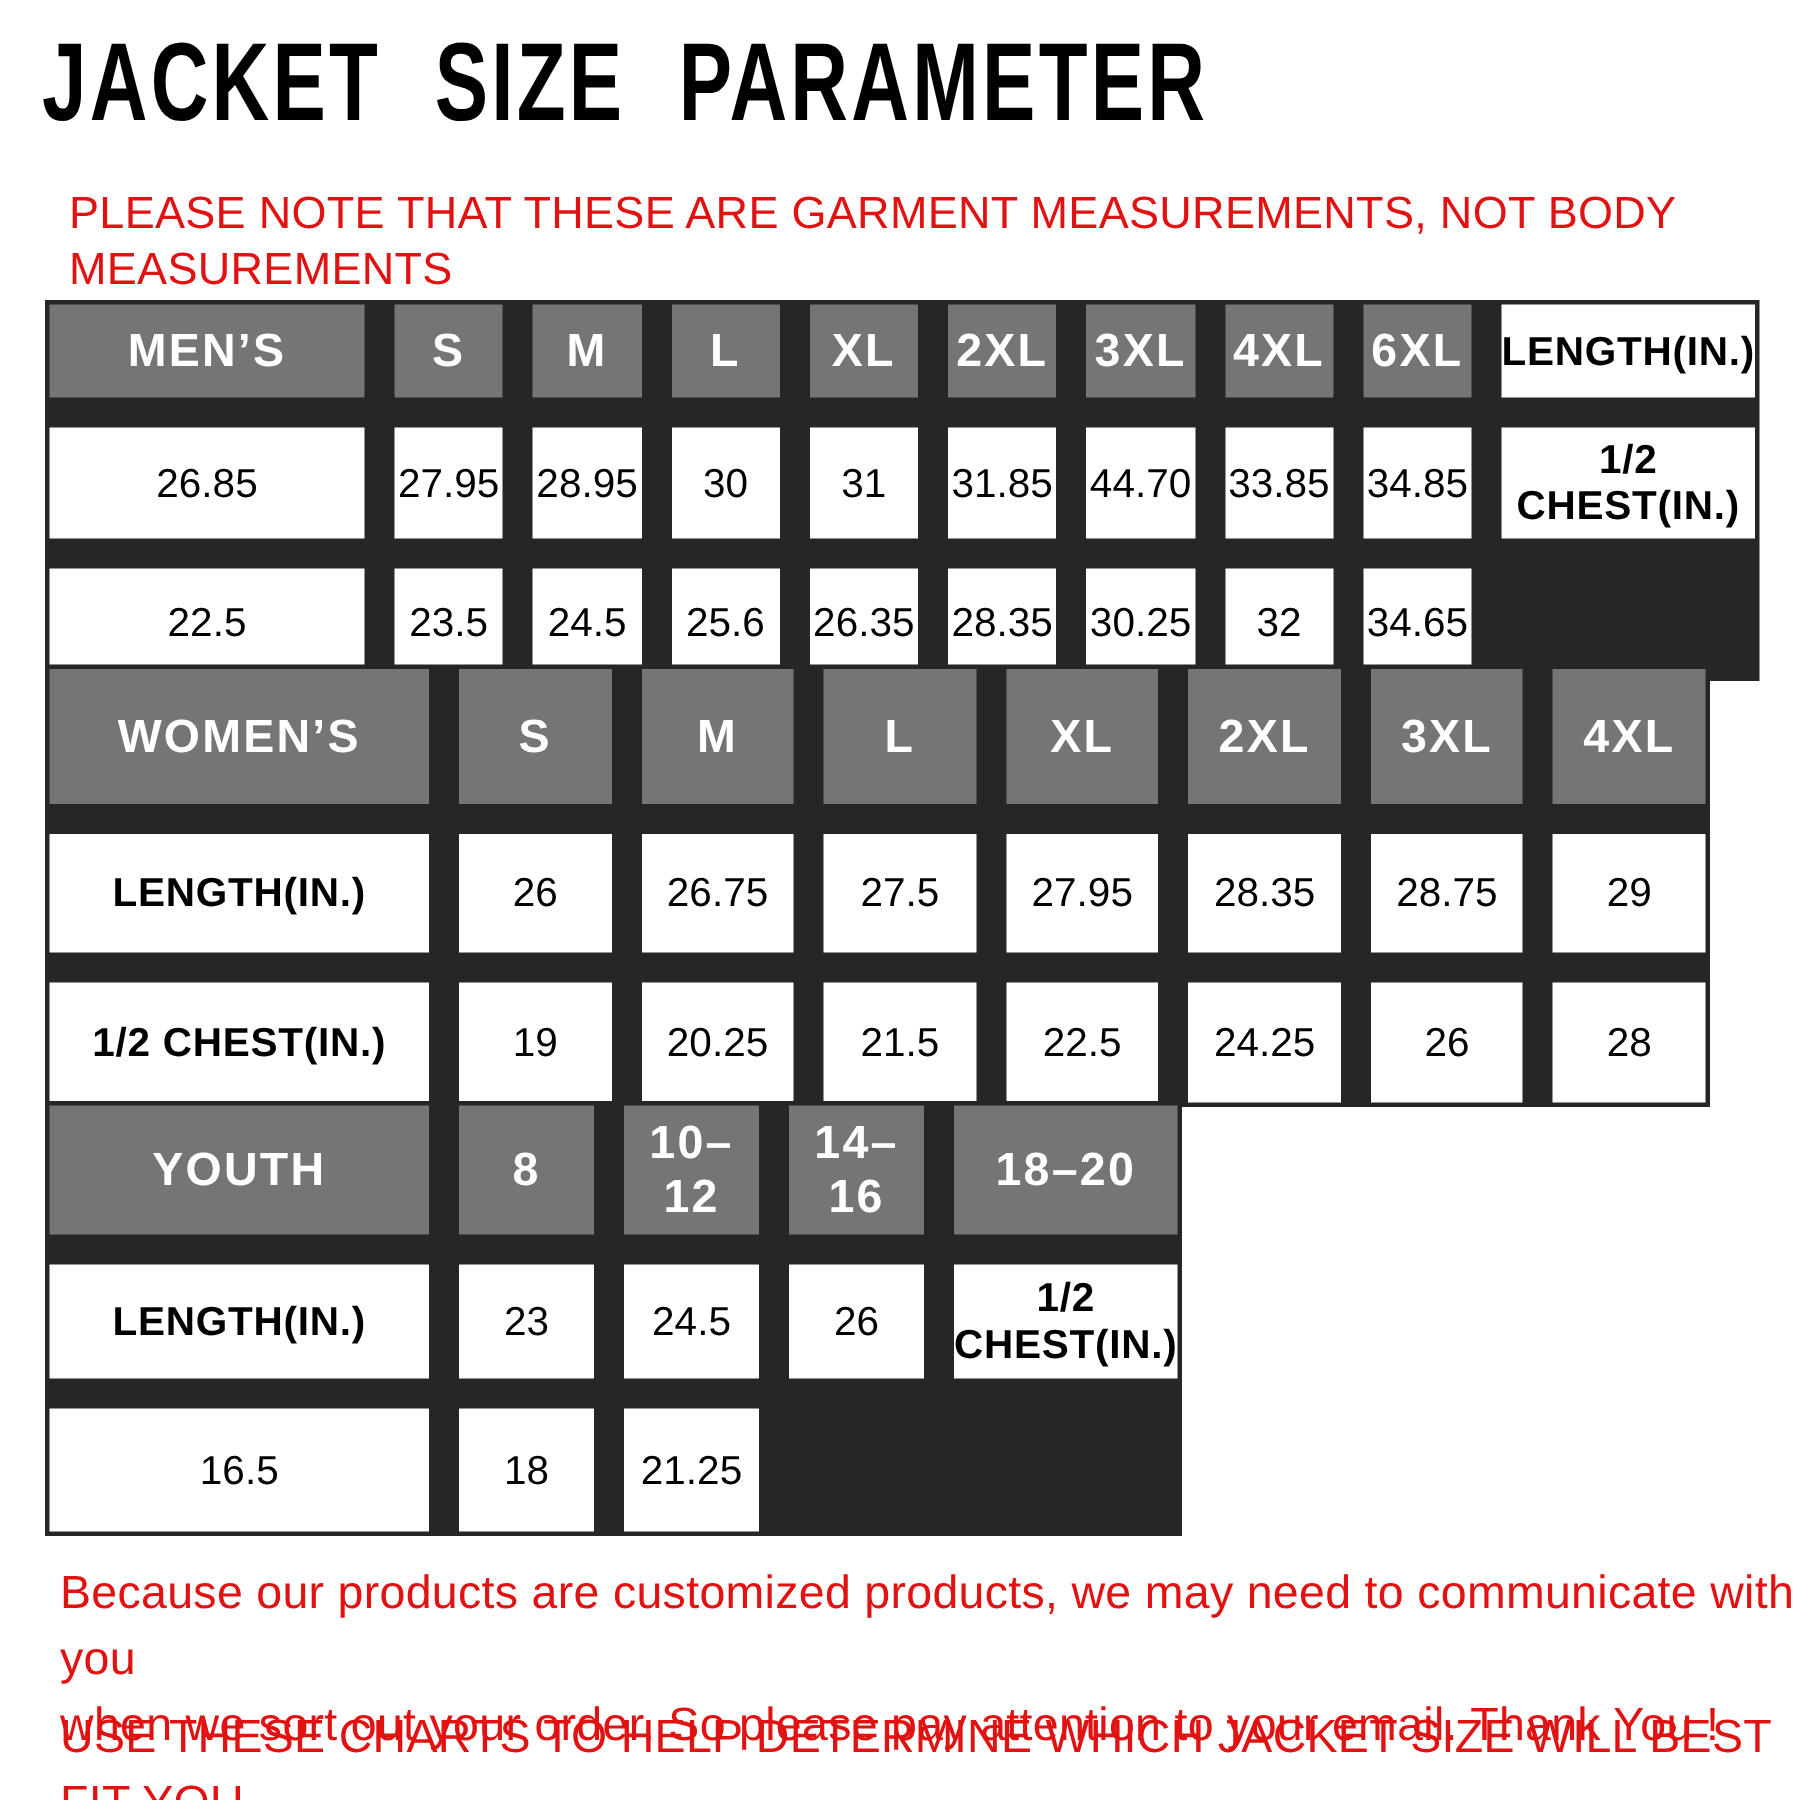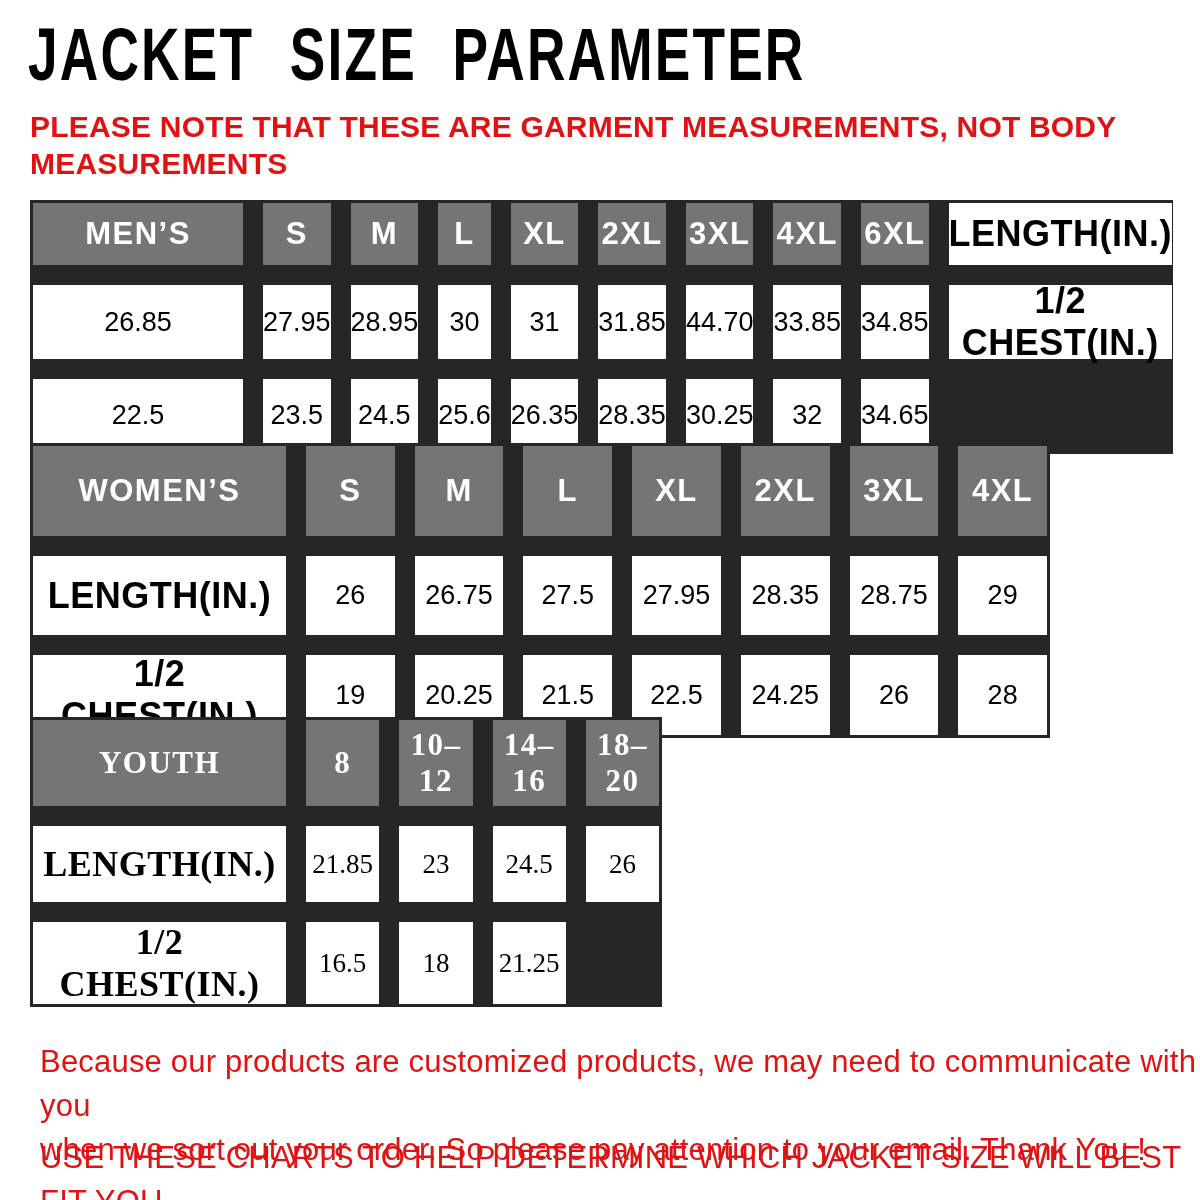--- a/index.html
+++ b/index.html
@@ -10,41 +10,41 @@
   }
   
   .page-title{
     position:absolute;left:28px;top:18px;margin:0;
     font-size:74px;font-weight:bold;color:#000;line-height:1.0;
     letter-spacing:3px;word-spacing:26px;white-space:nowrap;
     transform:scaleX(0.72);transform-origin:left top;
   }
   
   .note{
-    position:absolute;left:30px;top:108px;margin:0;
-    font-size:30px;line-height:37px;font-weight:700;
+    position:absolute;left:30px;top:108px;margin:16px;
+    font-size:30px;line-height:37px;font-weight:400;
     letter-spacing:0.2px;
   }
   .red{color:#e01212;}
   
   .size-table{
     position:absolute;display:grid;gap:20px;padding:3px;box-sizing:border-box;
     background:#262626;
   }
   .mens-table  {left:30px;top:200px;width:1143px;grid-template-columns:210px repeat(9,1fr);grid-template-rows:62px 74px 72px;}
-  .womens-table{left:30px;top:443px;width:1020px;grid-template-columns:253px repeat(7,1fr);grid-template-rows:90px 79px 80px;}
-  .youth-table {left:30px;top:717px;width:632px; grid-template-columns:253px repeat(4,1fr);grid-template-rows:86px 76px 82px;font-family:Liberation Serif, serif;}
+  .womens-table{left:30px;top:443px;width:1110px;grid-template-columns:253px repeat(7,1fr);grid-template-rows:90px 79px 80px;}
+  .youth-table {left:30px;top:734px;width:758px; grid-template-columns:253px repeat(4,1fr);grid-template-rows:86px 76px 82px;}
   .cell{
     background:#ffffff;display:flex;align-items:center;justify-content:center;
     font-size:27px;color:#000;text-align:center;
   }
   .cell.hd{
     background:#757575;color:#ffffff;font-weight:bold;font-size:31px;letter-spacing:1.5px;
   }
-  .cell.lbl{font-weight:bold;font-size:36px;letter-spacing:0.5px;}
+  .cell.lbl{font-weight:bold;font-size:27px;letter-spacing:0.5px;}
   
   .footer-para{
     position:absolute;left:30px;margin:10px;
     font-size:31px;line-height:44px;font-weight:500;letter-spacing:0.2px;
   }
   .footer-1{top:1030px;width:1160px;}
   .footer-2{top:1126px;width:1160px;}
 </style>
 </head>
 <body>
@@ -120,21 +120,20 @@
   </div>
 
   <div class="size-table youth-table">
     <div class="cell hd">YOUTH</div>
     <div class="cell hd">8</div>
     <div class="cell hd">10–12</div>
     <div class="cell hd">14–16</div>
     <div class="cell hd">18–20</div>
 
     <div class="cell lbl">LENGTH(IN.)</div>
-    <div class="cell">21.85</div>
     <div class="cell">23</div>
     <div class="cell">24.5</div>
     <div class="cell">26</div>
 
     <div class="cell lbl">1/2 CHEST(IN.)</div>
     <div class="cell">16.5</div>
     <div class="cell">18</div>
     <div class="cell">21.25</div>
   </div>
 

